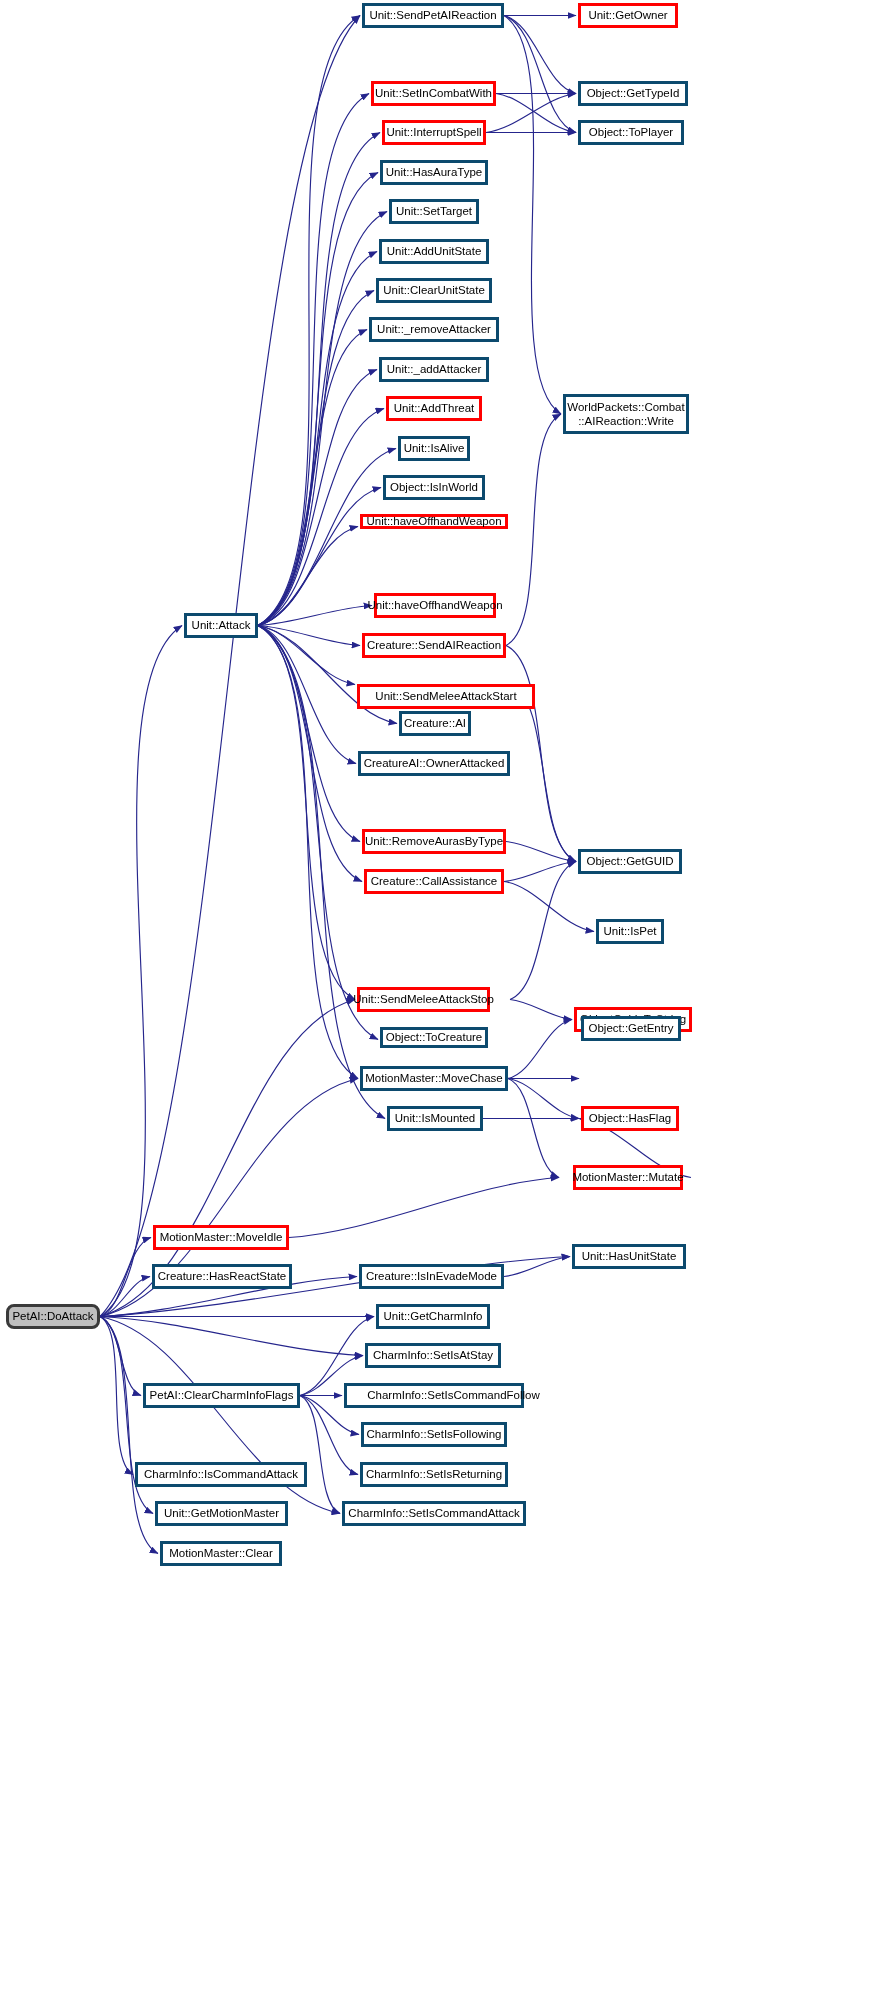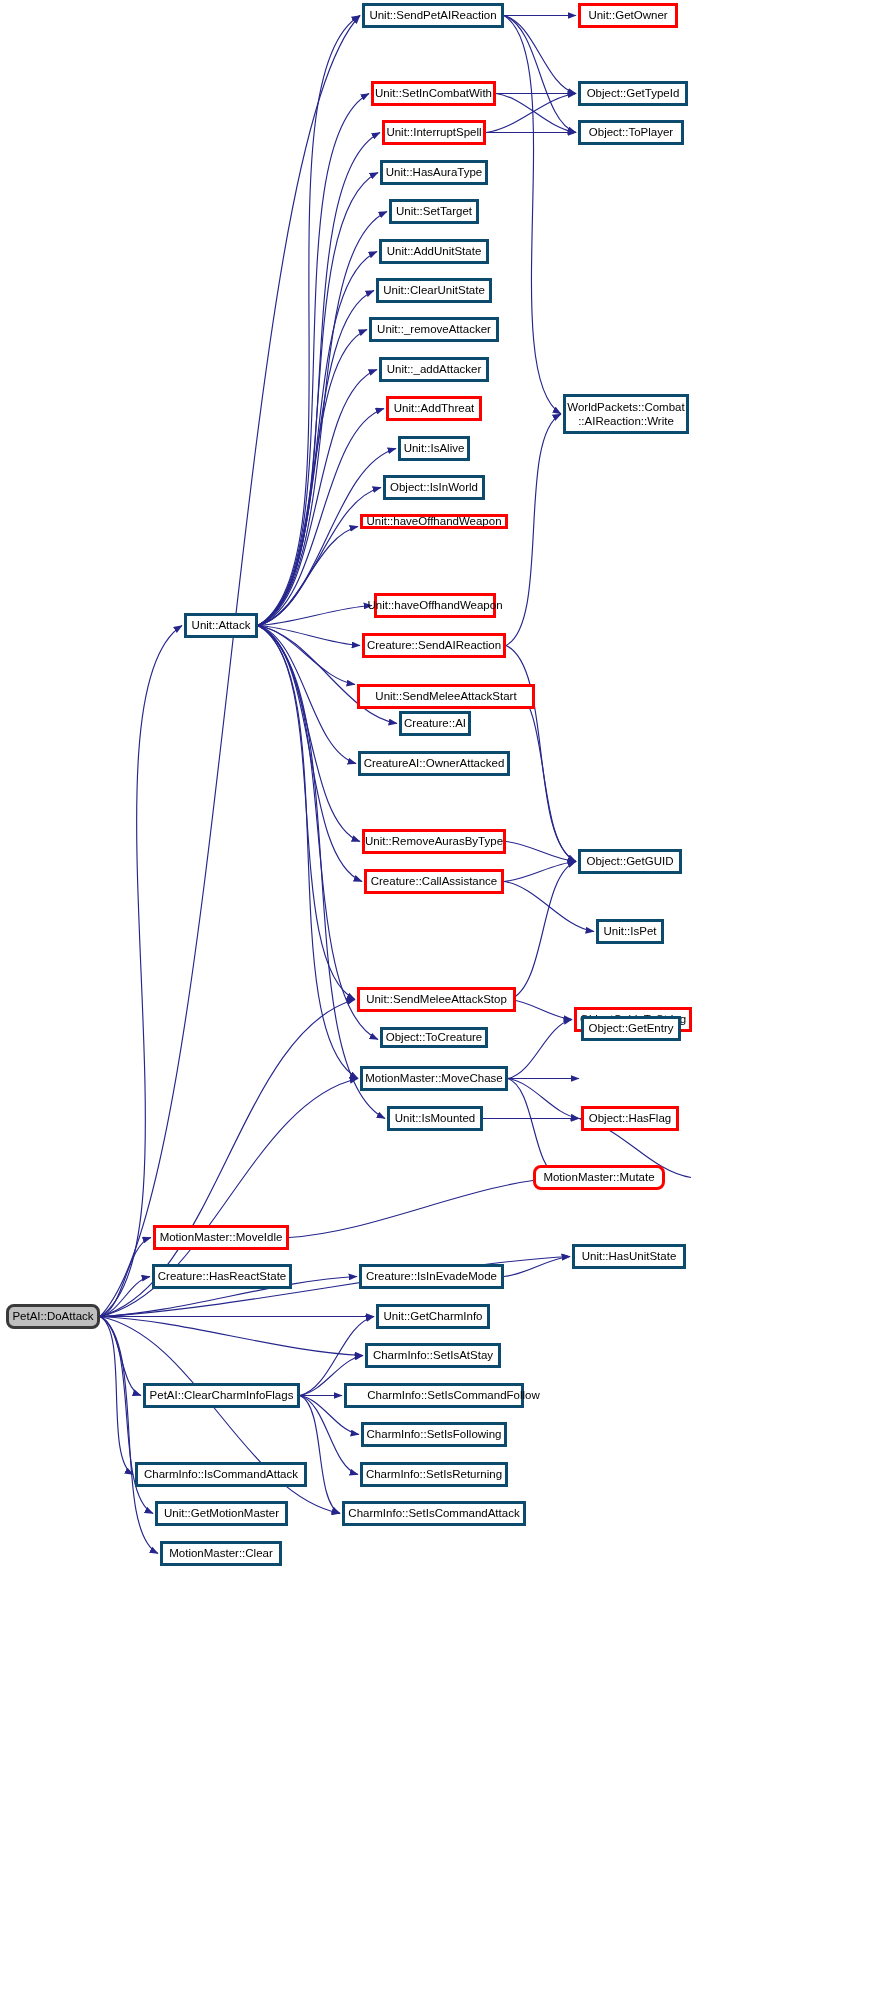--- a/index.html
+++ b/index.html
@@ -143,28 +143,28 @@
       <div class="node" style="left: 184px; top: 613px; width: 74px; height: 25px;"><span>Unit::Attack</span></div>
       <div class="node red" style="left: 374px; top: 593px; width: 122px; height: 25px;"><span>Unit::haveOffhandWeapon</span></div>
       <div class="node red" style="left: 362px; top: 633px; width: 144px; height: 25px;"><span>Creature::SendAIReaction</span></div>
       <div class="node red" style="left: 357px; top: 684px; width: 178px; height: 25px;"><span>Unit::SendMeleeAttackStart</span></div>
       <div class="node" style="left: 399px; top: 711px; width: 72px; height: 25px;"><span>Creature::AI</span></div>
       <div class="node" style="left: 358px; top: 751px; width: 152px; height: 25px;"><span>CreatureAI::OwnerAttacked</span></div>
       <div class="node red" style="left: 362px; top: 829px; width: 144px; height: 25px;"><span>Unit::RemoveAurasByType</span></div>
       <div class="node" style="left: 578px; top: 849px; width: 104px; height: 25px;"><span>Object::GetGUID</span></div>
       <div class="node red" style="left: 364px; top: 869px; width: 140px; height: 25px;"><span>Creature::CallAssistance</span></div>
       <div class="node" style="left: 596px; top: 919px; width: 68px; height: 25px;"><span>Unit::IsPet</span></div>
-      <div class="node red" style="left: 357px; top: 987px; width: 159px; height: 25px;"><span>Unit::SendMeleeAttackStop</span></div>
+      <div class="node red" style="left: 357px; top: 987px; width: 133px; height: 25px;"><span>Unit::SendMeleeAttackStop</span></div>
       <div class="node red" style="left: 574px; top: 1007px; width: 118px; height: 25px;"><span>ObjectGuid::ToString</span></div>
       <div class="node" style="left: 380px; top: 1027px; width: 108px; height: 21px;"><span>Object::ToCreature</span></div>
       <div class="node" style="left: 360px; top: 1066px; width: 148px; height: 25px;"><span>MotionMaster::MoveChase</span></div>
       <div class="node" style="left: 581px; top: 1016px; width: 100px; height: 25px;"><span>Object::GetEntry</span></div>
       <div class="node" style="left: 387px; top: 1106px; width: 96px; height: 25px;"><span>Unit::IsMounted</span></div>
       <div class="node red" style="left: 581px; top: 1106px; width: 98px; height: 25px;"><span>Object::HasFlag</span></div>
-      <div class="node red" style="left: 533px; top: 1165px; width: 132px; height: 25px; border-radius: 8px;"><span>MotionMaster::Mutate</span></div>
+      <div class="node red" style="left: 573px; top: 1165px; width: 110px; height: 25px;"><span>MotionMaster::Mutate</span></div>
       <div class="node red" style="left: 153px; top: 1225px; width: 136px; height: 25px;"><span>MotionMaster::MoveIdle</span></div>
       <div class="node" style="left: 572px; top: 1244px; width: 114px; height: 25px;"><span>Unit::HasUnitState</span></div>
       <div class="node" style="left: 152px; top: 1264px; width: 140px; height: 25px;"><span>Creature::HasReactState</span></div>
       <div class="node" style="left: 359px; top: 1264px; width: 145px; height: 25px;"><span>Creature::IsInEvadeMode</span></div>
       <div class="node root" style="left: 6px; top: 1304px; width: 94px; height: 25px; border-radius: 8px;"><span>PetAI::DoAttack</span></div>
       <div class="node" style="left: 376px; top: 1304px; width: 114px; height: 25px;"><span>Unit::GetCharmInfo</span></div>
       <div class="node" style="left: 365px; top: 1343px; width: 136px; height: 25px;"><span>CharmInfo::SetIsAtStay</span></div>
       <div class="node" style="left: 143px; top: 1383px; width: 157px; height: 25px;"><span>PetAI::ClearCharmInfoFlags</span></div>
       <div class="node" style="left: 344px; top: 1383px; width: 180px; height: 25px; padding-left: 39px;"><span>CharmInfo::SetIsCommandFollow</span></div>
       <div class="node" style="left: 361px; top: 1422px; width: 146px; height: 25px;"><span>CharmInfo::SetIsFollowing</span></div>

